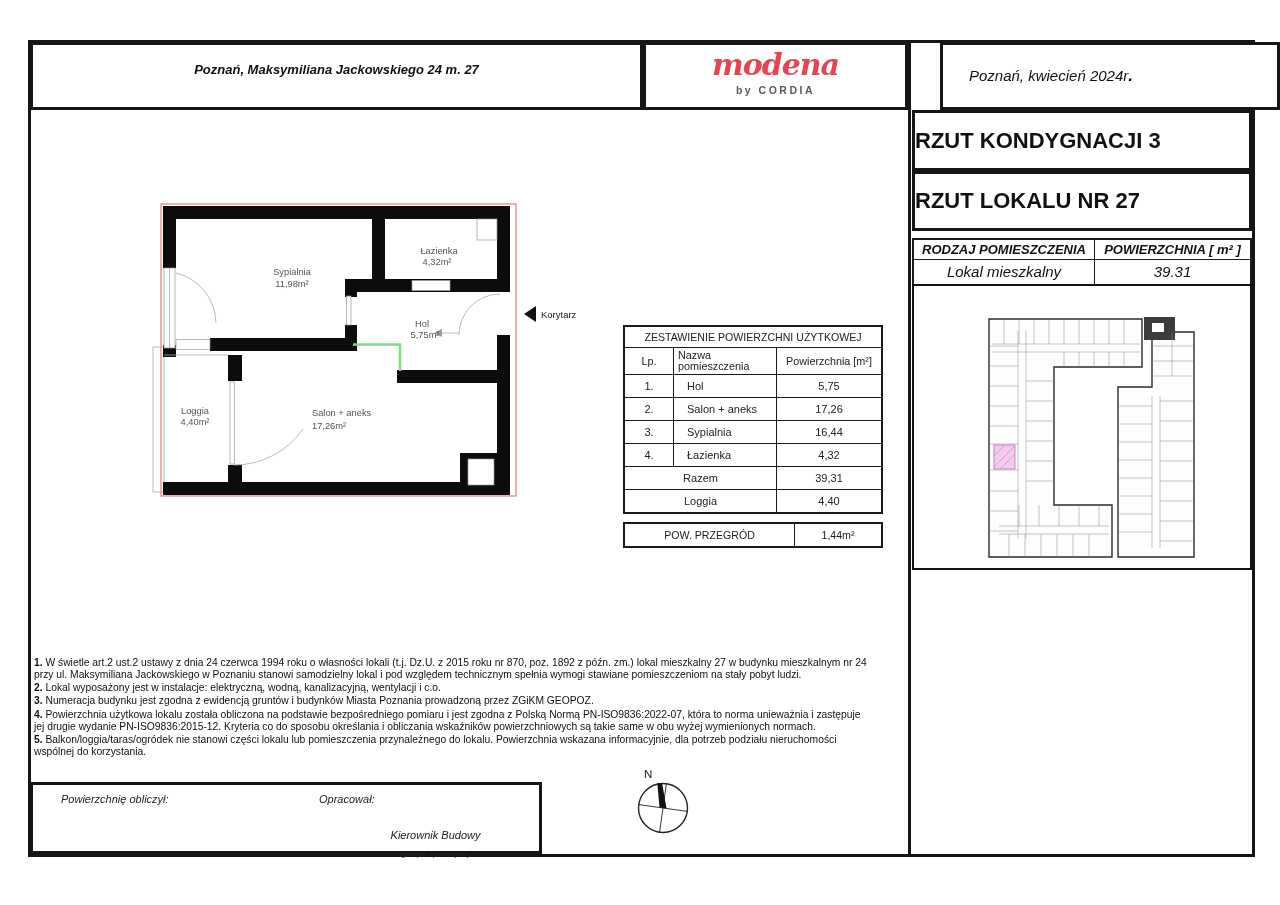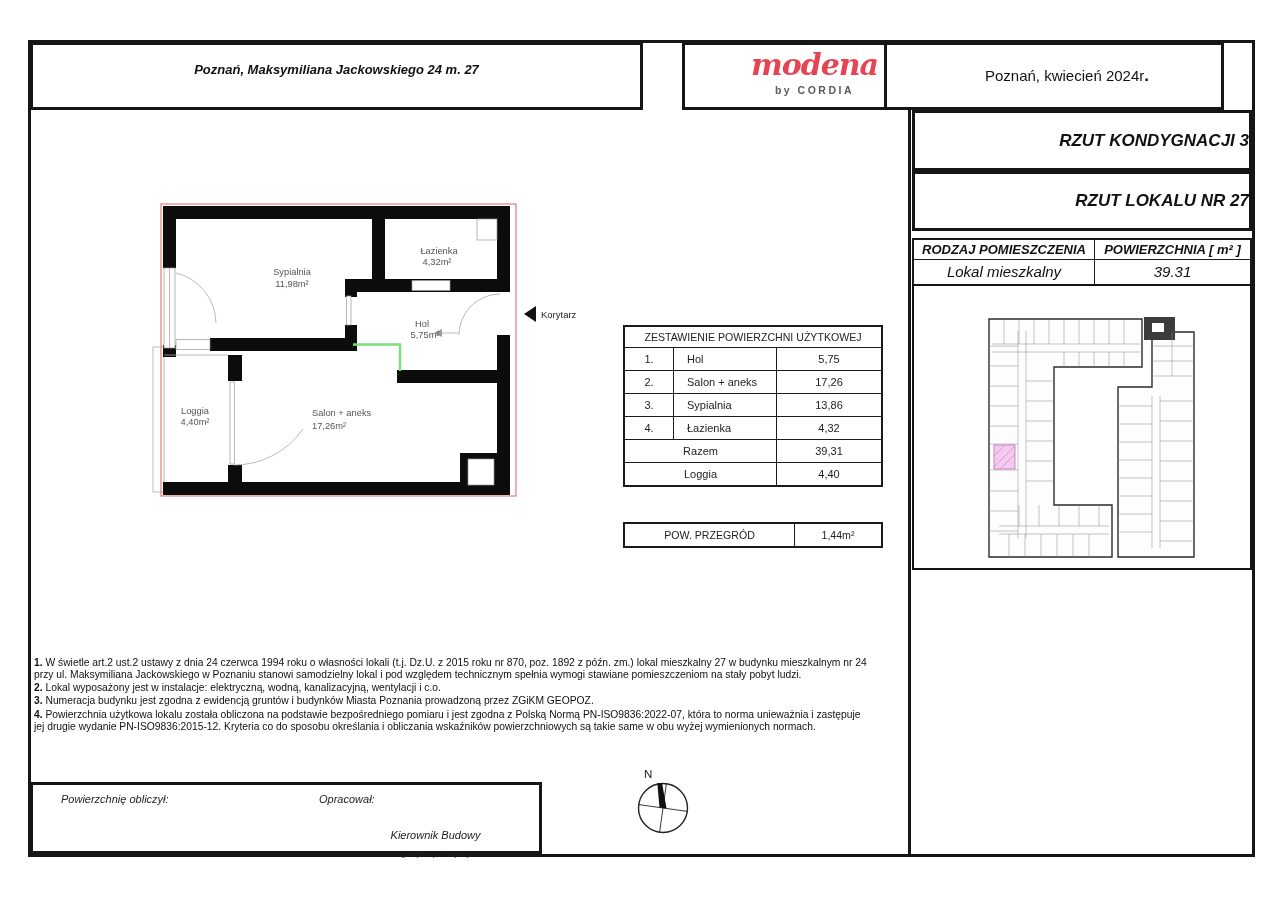--- a/index.html
+++ b/index.html
@@ -5,29 +5,29 @@
   html,body{margin:0;padding:0;background:#fff;width:1280px;height:905px;
     font-family:"Liberation Sans",sans-serif;color:#111;overflow:hidden}
   .abs{position:absolute;box-sizing:border-box}
   .frame{left:28px;top:40px;width:1227px;height:817px;border:3px solid #161616;background:#fff}
   .vdiv{left:908px;top:40px;width:3px;height:817px;background:#161616}
   .box{border:3px solid #161616;background:#fff}
   
   .title-box{left:30px;top:42px;width:613px;height:68px;text-align:center;padding-top:9px}
   .doc-title{font-size:17.5px;font-weight:bold;font-style:italic;letter-spacing:.2px}
   .doc-subtitle{font-size:13px;font-weight:bold;font-style:italic;margin-top:8px}
-  .logo-box{left:682px;top:42px;width:265px;height:68px;text-align:center}
+  .logo-box{left:643px;top:42px;width:265px;height:68px;text-align:center}
   .logo-script{font-family:"DejaVu Serif",serif;font-style:italic;font-weight:bold;
     font-size:30px;color:#e64452;line-height:34px;margin-top:3px;letter-spacing:-1px}
   .logo-sub{font-size:10.5px;color:#5a5a5a;letter-spacing:2.5px;margin-top:2px;font-weight:bold}
-  .date-box{left:884px;top:42px;width:340px;height:68px;text-align:center;
-    font-size:15px;line-height:62px;padding-left:26px}
+  .date-box{left:940px;top:42px;width:340px;height:68px;
+    font-style:italic;font-size:15px;line-height:62px;padding-left:26px}
   .date-dot{font-weight:bold;font-size:17px}
   
-  .rzut{left:912px;width:340px;text-align:right;font-weight:bold;font-style:italic;font-size:17px}
+  .rzut{left:912px;width:340px;text-align:left;font-weight:bold;font-size:22px}
   .rzut1{top:110px;height:61px;line-height:55px}
   .rzut2{top:171px;height:60px;line-height:54px}
   .type-table{left:912px;top:238px;width:340px;border:2.5px solid #1a1a1a;background:#fff}
   .tt-row{display:grid;grid-template-columns:181px 1fr}
   .tt-cell{border-bottom:1.5px solid #1a1a1a;text-align:center;font-style:italic}
   .tt-cell.c1{border-right:1.5px solid #1a1a1a}
   .tt-head{font-weight:bold;font-size:13px;line-height:19px;height:19px}
   .tt-val{font-size:15px;line-height:24px;height:24px;border-bottom:none}
   .plan-box{left:912px;top:284px;width:340px;height:286px;border:2.5px solid #141414}
   
@@ -182,34 +182,39 @@
       <text x="162" y="234">17,26m²</text>
       <text x="45" y="219" text-anchor="middle">Loggia</text>
       <text x="45" y="230" text-anchor="middle">4,40m²</text>
     </g>
     <polygon points="374,119 386,111 386,127" fill="#111"></polygon>
     <text x="391" y="123" class="plabel-dark">Korytarz</text>
   </svg>
 
   <div class="abs ztable">
     <div class="zt-title">ZESTAWIENIE POWIERZCHNI UŻYTKOWEJ</div>
+    <div class="zt-grid zt-head">
+      <div class="zt-c zt-rb zt-center">Lp.</div>
+      <div class="zt-c zt-rb zt-headname">Nazwa pomieszczenia</div>
+      <div class="zt-c zt-center">Powierzchnia [m²]</div>
+    </div>
     <div class="zt-grid zt-row">
       <div class="zt-c zt-rb zt-center">1.</div>
       <div class="zt-c zt-rb zt-name">Hol</div>
       <div class="zt-c zt-center">5,75</div>
     </div>
     <div class="zt-grid zt-row">
       <div class="zt-c zt-rb zt-center">2.</div>
       <div class="zt-c zt-rb zt-name">Salon + aneks</div>
       <div class="zt-c zt-center">17,26</div>
     </div>
     <div class="zt-grid zt-row">
       <div class="zt-c zt-rb zt-center">3.</div>
       <div class="zt-c zt-rb zt-name">Sypialnia</div>
-      <div class="zt-c zt-center">13,86</div>
+      <div class="zt-c zt-center">16,44</div>
     </div>
     <div class="zt-grid zt-row">
       <div class="zt-c zt-rb zt-center">4.</div>
       <div class="zt-c zt-rb zt-name">Łazienka</div>
       <div class="zt-c zt-center">4,32</div>
     </div>
     <div class="zt-grid2 zt-row">
       <div class="zt-c zt-rb zt-center">Razem</div>
       <div class="zt-c zt-center">39,31</div>
     </div>
@@ -224,20 +229,21 @@
       <div class="pt-c pt-rb">POW. PRZEGRÓD</div>
       <div class="pt-c">1,44m²</div>
     </div>
   </div>
 
   <div class="abs notes">
     <p><b>1.</b><span> W świetle art.2 ust.2 ustawy z dnia 24 czerwca 1994 roku o własności lokali (t.j. Dz.U. z 2015 roku nr 870, poz. 1892 z późn. zm.)  lokal mieszkalny 27 w budynku mieszkalnym nr 24 przy ul. Maksymiliana Jackowskiego w Poznaniu stanowi samodzielny lokal i pod względem technicznym spełnia wymogi stawiane pomieszczeniom na stały pobyt ludzi.</span></p>
     <p><b>2.</b><span> Lokal wyposażony jest w instalacje: elektryczną, wodną, kanalizacyjną, wentylacji i c.o.</span></p>
     <p><b>3.</b><span> Numeracja budynku jest zgodna z ewidencją gruntów i budynków Miasta Poznania prowadzoną przez ZGiKM GEOPOZ.</span></p>
     <p><b>4.</b><span> Powierzchnia użytkowa lokalu została obliczona na podstawie bezpośredniego pomiaru i jest zgodna z Polską Normą PN-ISO9836:2022-07, która to norma unieważnia i zastępuje jej drugie wydanie PN-ISO9836:2015-12. Kryteria co do sposobu określania i obliczania wskaźników powierzchniowych są takie same w obu wyżej wymienionych normach.</span></p>
+    <p><b>5.</b><span> Balkon/loggia/taras/ogródek nie stanowi części lokalu lub pomieszczenia przynależnego do lokalu. Powierzchnia wskazana informacyjnie, dla potrzeb podziału nieruchomości wspólnej do korzystania.</span></p>
   </div>
 
   <div class="abs sig-box">
     <div class="sig-label sig-calc">Powierzchnię obliczył:</div>
     <div class="sig-label sig-prep">Opracował:</div>
     <div class="sig-label sig-role">Kierownik Budowy</div>
     <div class="sig-label sig-role-sub">(podpis i pieczątka)</div>
   </div>
 
   <svg class="abs" style="left:613px;top:762px" width="100" height="100" viewBox="0 0 100 100">

